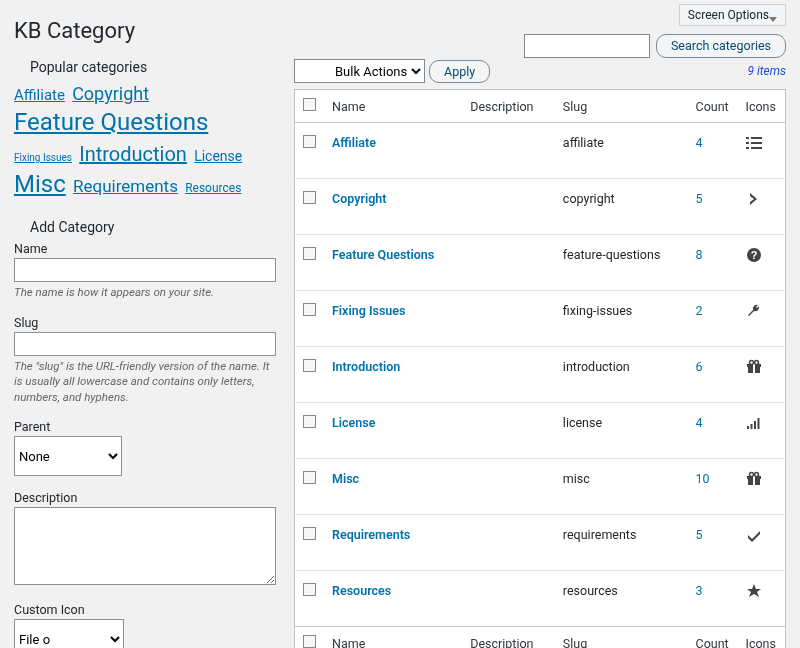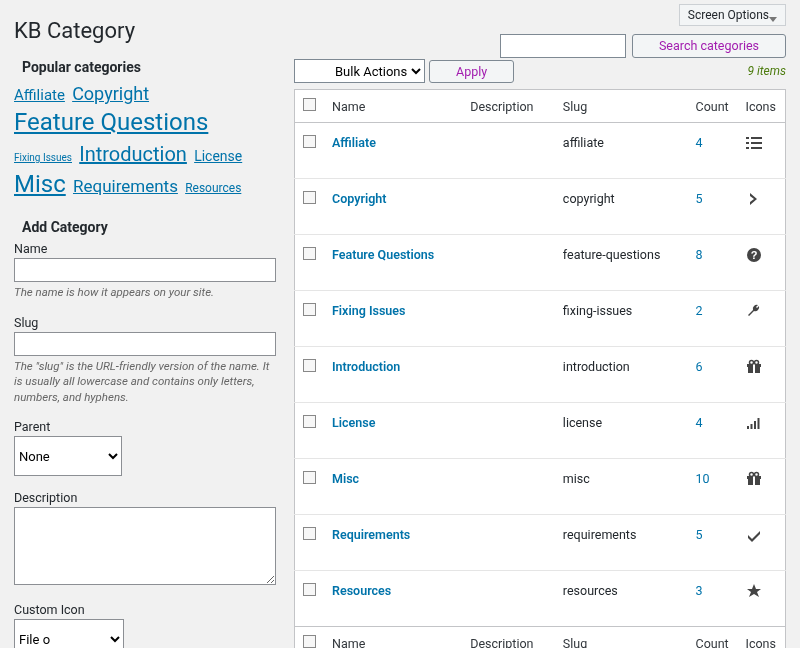--- a/index.html
+++ b/index.html
@@ -16,41 +16,41 @@
   .top-actions { position: absolute; top: 4px; right: 14px; display:flex; gap:6px; align-items:center;}
   .screen-opts {
     border:1px solid #ccd0d4; background:#f3f5f6; padding:3px 8px; font-size:12px;
     display:flex; align-items:flex-end; cursor:pointer;
   }
   .caret-down { width:0;height:0;border-left:4px solid transparent;border-right:4px solid transparent;border-top:5px solid #777; display:inline-block;}
   .search-row { position:absolute; top: 34px; right:14px; display:flex; gap:6px;}
   .search-row input[type=text]{ width:126px; height:24px; border:1px solid #7e8993; background:#fff;}
   .btn {
     display:inline-block; background:#f3f5f6; border:1px solid #7e8993;
-    padding:3px 26px; font-size:12.5px; border-radius:3px; cursor:pointer; color:#a21caf;
+    padding:3px 14px; font-size:12.5px; border-radius:10px; cursor:pointer; color:#0c4a6e;
   }
   .cols { display:flex; gap:18px; }
   .col-left { width:262px; flex:0 0 262px;}
   .col-right { flex:1 1 auto; min-width:0;}
-  h2.sec { font-size:14px; font-weight:700; margin:0 8px 6px;}
+  h2.sec { font-size:14px; font-weight:400; margin:0 16px 6px;}
   .tagcloud { line-height:1.4; margin-bottom:18px;}
   .tagcloud a { color:#0073aa; text-decoration:underline; margin-right:4px; display:inline; white-space:nowrap;}
   .form-field { margin:0 0 14px;}
   .form-field label { display:block; font-size:12.5px; margin-bottom:2px;}
   .form-field input[type=text], .form-field textarea, .form-field select {
     width:100%; border:1px solid #8c8f94; background:#fff; font:inherit;
   }
   .form-field input[type=text]{ height:24px; padding:2px 4px;}
   .form-field textarea { height:78px; resize:vertical; padding:4px;}
   .form-field select { height:40px;}
   .form-field p.help { margin:3px 0 0; font-size:11.5px; font-style:italic; color:#666; line-height:1.35;}
   .select-narrow { width:108px !important;}
   .select-narrower { width:110px !important;}
   .tablenav { display:flex; align-items:center; gap:4px; margin:0 0 6px;}
-  .tablenav .right { margin-left:auto; font-size:12px; font-style:italic; color:#4d7c0f;}
+  .tablenav .right { margin-left:auto; font-size:12px; font-style:italic; color:#1d4ed8;}
   select.bulk { height:24px; border:1px solid #7e8993; background:#fff; font:inherit;padding-left:36px;}
   table.widefat { width:100%; border:1px solid #c3c4c7; border-collapse:collapse; background:#fff;}
   table.widefat th, table.widefat td { text-align:left; padding:8px 8px; font-size:12.5px;}
   table.widefat thead th, table.widefat tfoot th { font-weight:400; color:#32373c; border-bottom:1px solid #c3c4c7; background:#fff;}
   table.widefat tfoot th { border-top:1px solid #c3c4c7; border-bottom:none;}
   table.widefat tbody tr { border-bottom:1px solid #e5e5e5;}
   table.widefat tbody tr:last-child{ border-bottom:none;}
   table.widefat tbody td { vertical-align:top; padding-top:12px; padding-bottom:24px;}
   th.cb, td.cb { width:24px; text-align:center; padding-left:6px; padding-right:2px;}
   td.name a { color:#0073aa; font-weight:600; text-decoration:none;}

